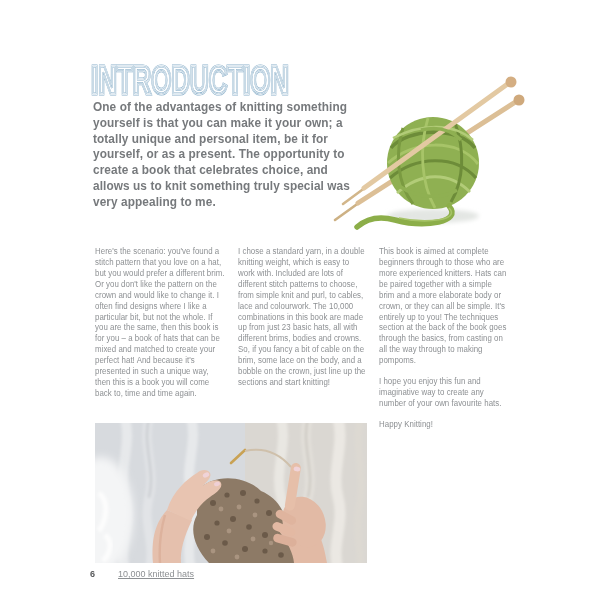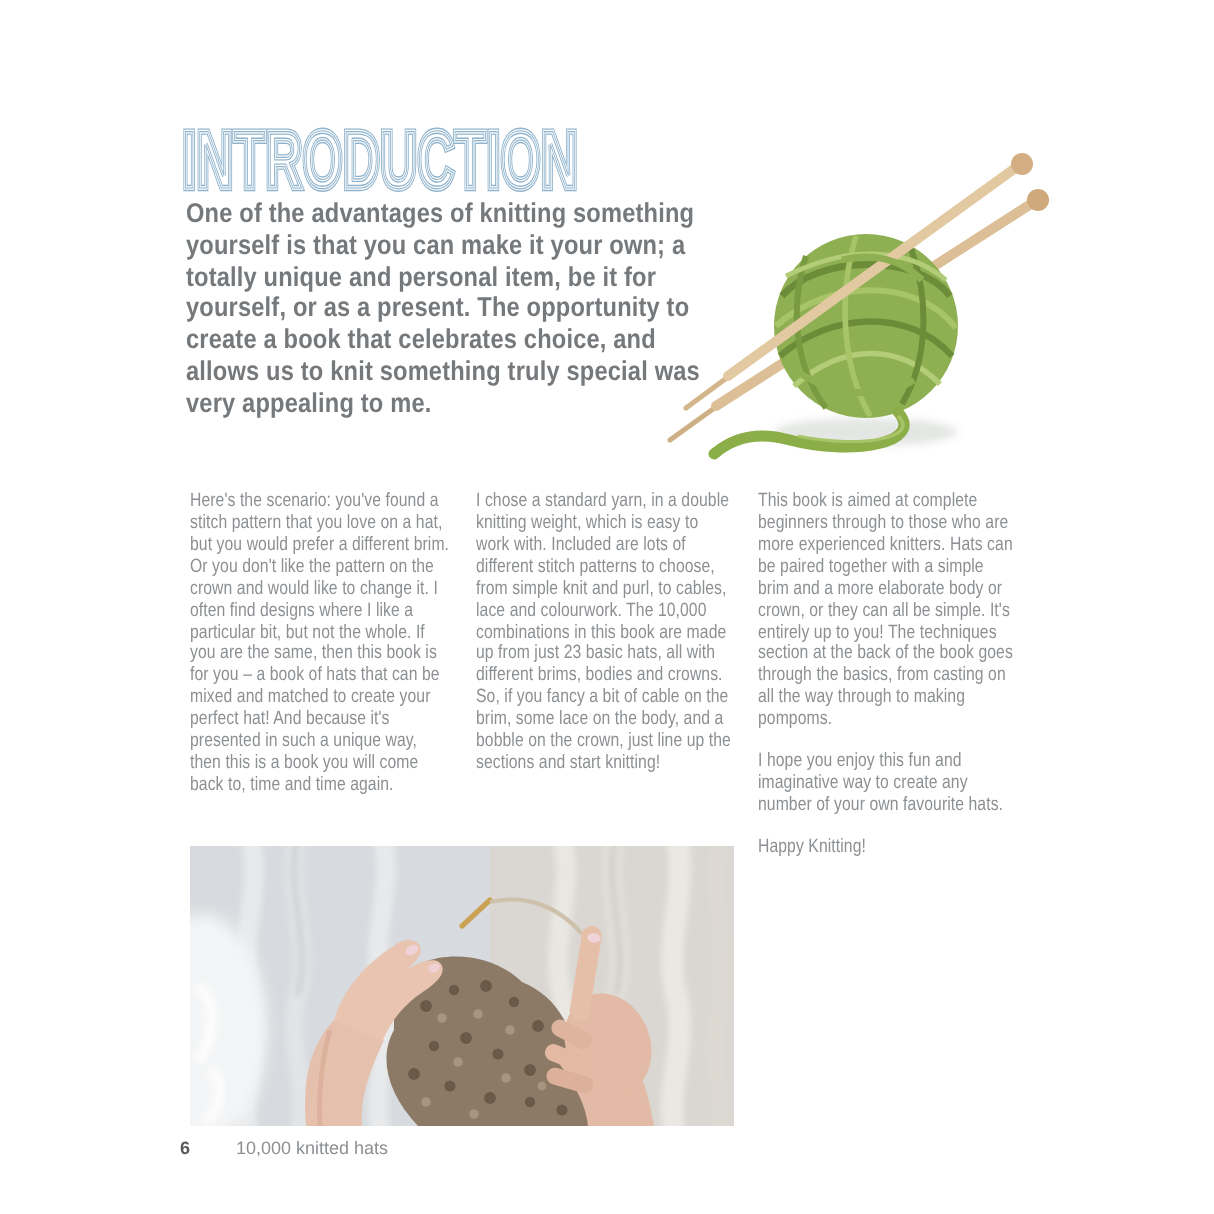--- a/index.html
+++ b/index.html
@@ -37,21 +37,21 @@
   .col-1{left:95px;}
   .col-2{left:238px;}
   .col-3{left:379px;}
 
   
   .knit-photo{position:absolute;left:95px;top:423px;width:272px;height:140px;overflow:hidden;}
 
   
   .footer{position:absolute;left:0;top:569px;width:607px;height:16px;font-size:9px;}
   .footer .pagenum{position:absolute;left:90px;top:0;color:#58595b;font-weight:bold;}
-  .footer .booktitle{position:absolute;left:118px;top:0;color:#8d9093;}
+  .footer .booktitle{position:absolute;left:118px;top:0;color:#8d9093;text-decoration:underline;}
 </style>
 </head>
 <body>
 
 <div class="page">
 
   <div class="title-wrap">
     <svg width="210" height="46" viewBox="0 0 210 46">
       <text x="0" y="36" textLength="198" lengthAdjust="spacingAndGlyphs" stroke="#8fb3cc" stroke-width="3.2">INTRODUCTION</text>
       <text x="0" y="36" textLength="198" lengthAdjust="spacingAndGlyphs" stroke="#ffffff" stroke-width="1.8">INTRODUCTION</text>

